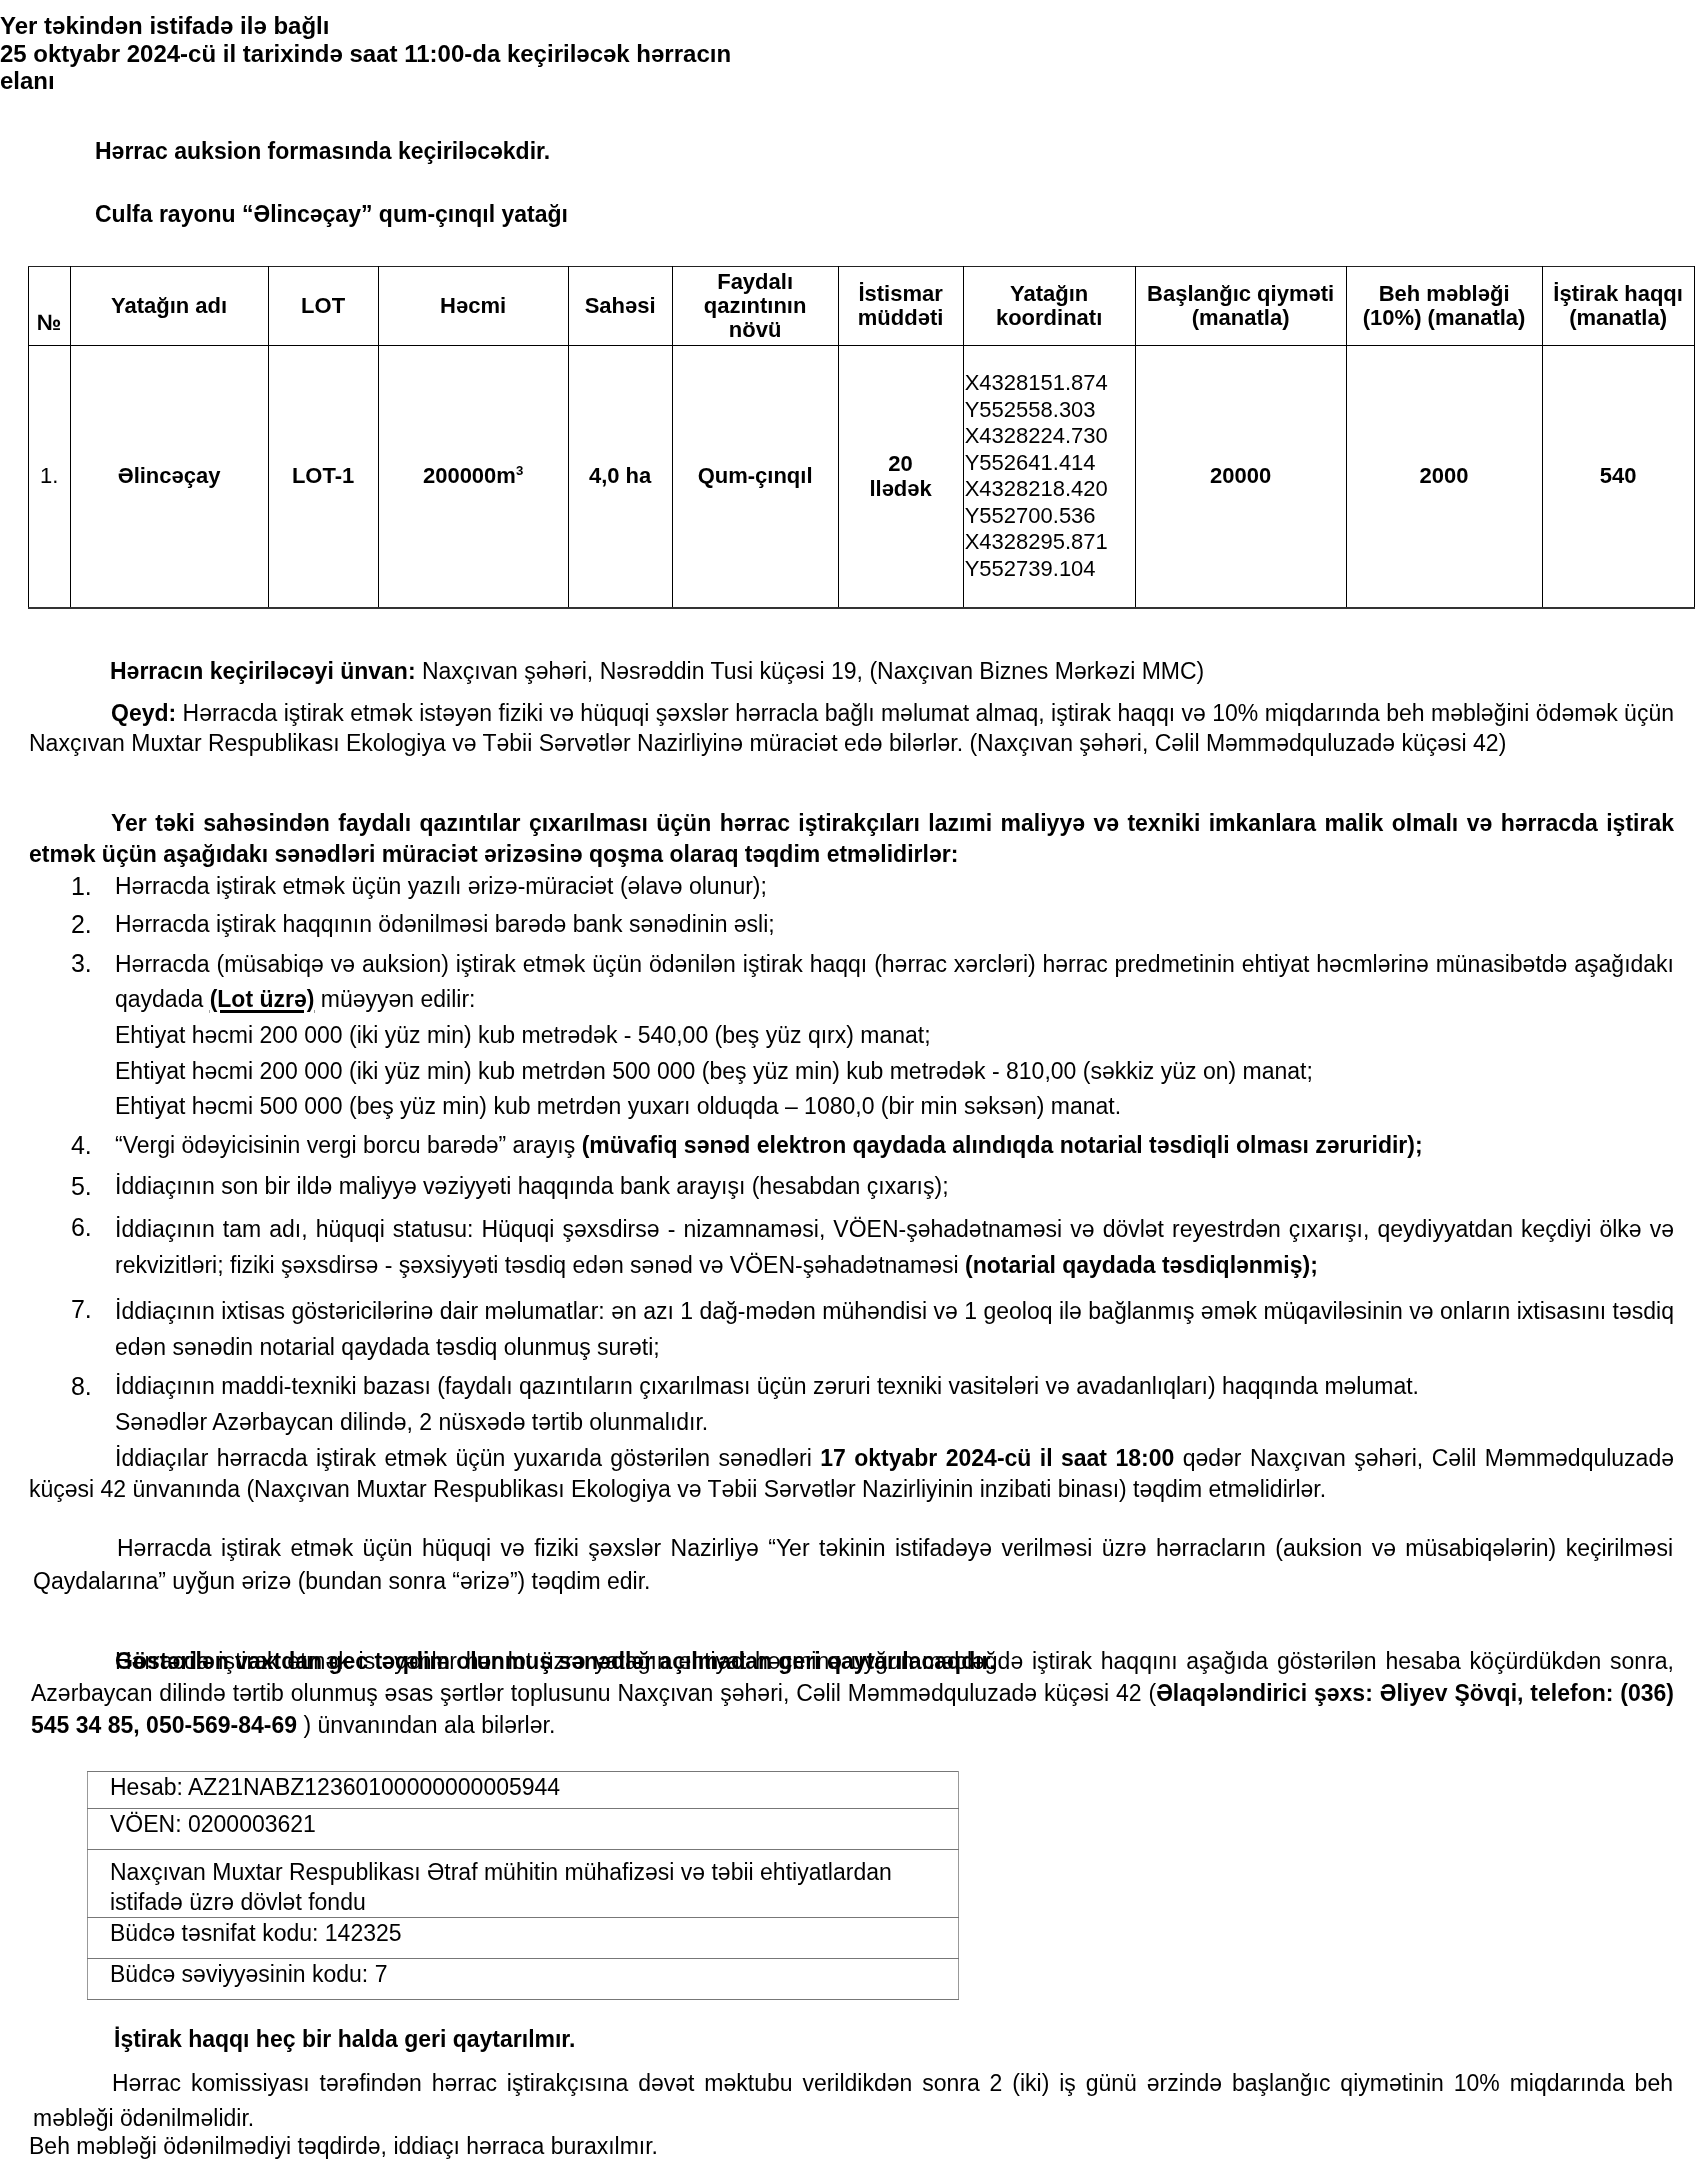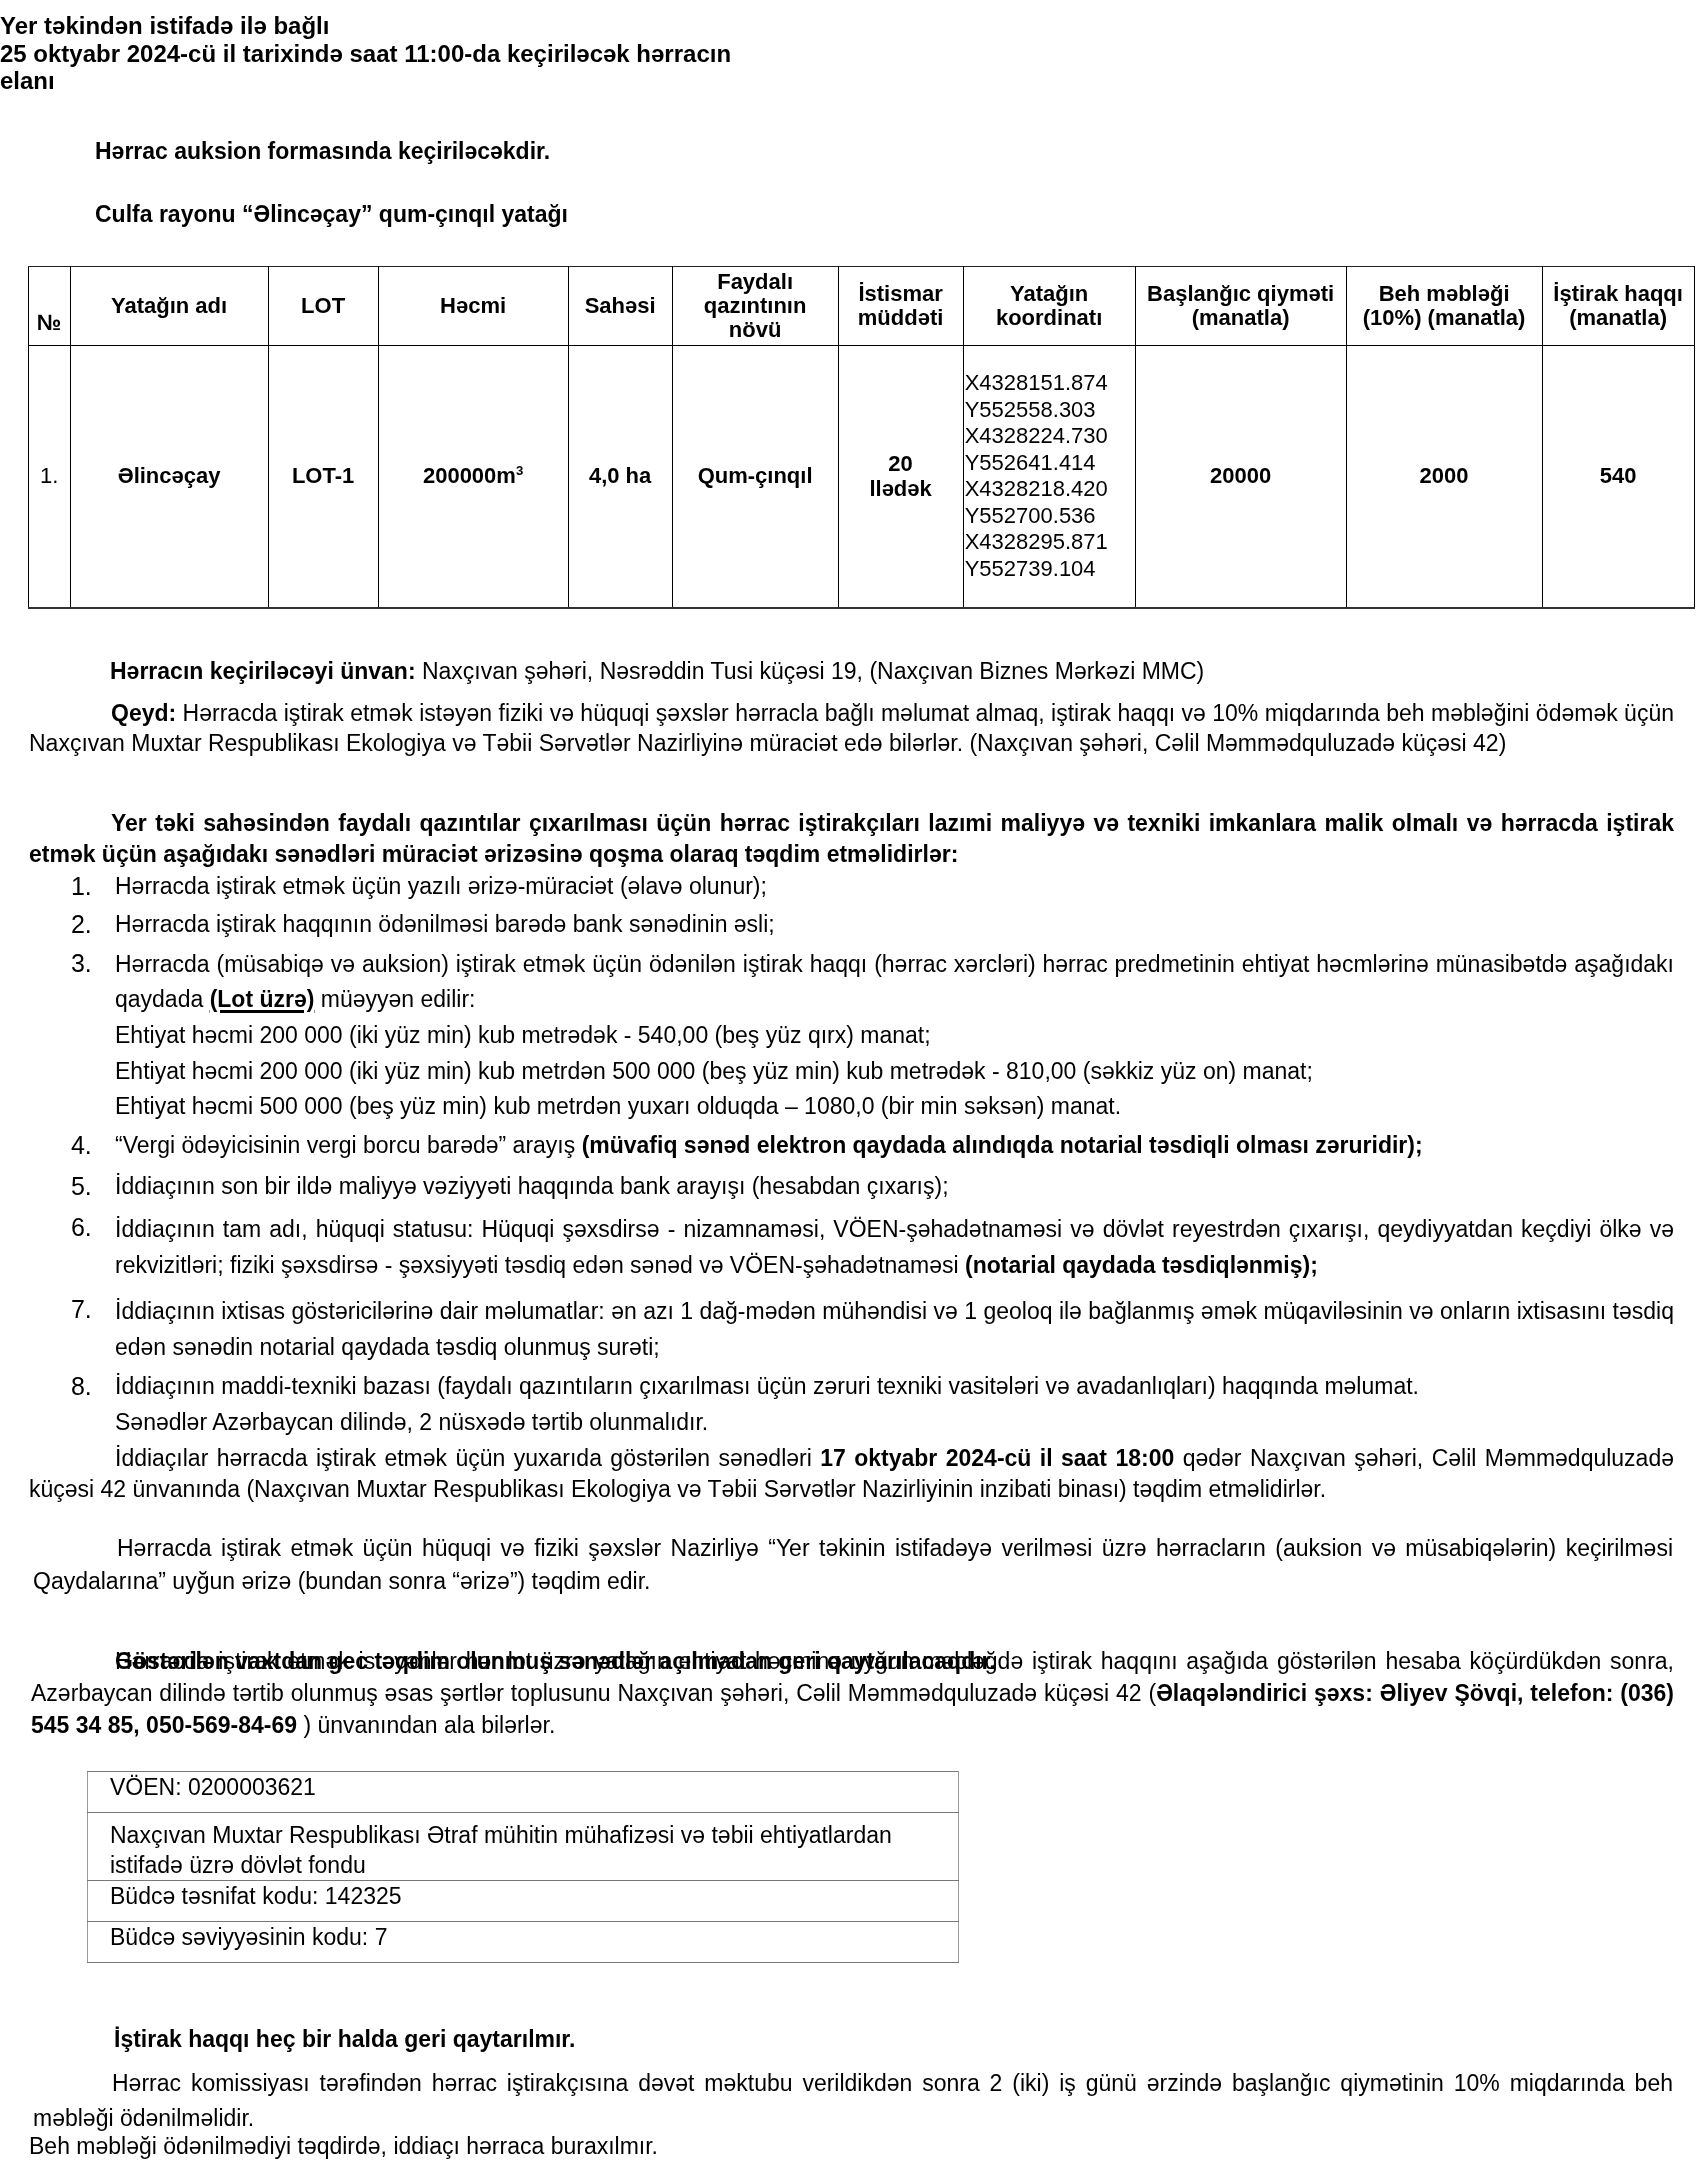--- a/index.html
+++ b/index.html
@@ -174,20 +174,23 @@
 <div class="para" style="top:1532px; left:33px; width:1640px; text-indent:84px; line-height:33px;">Hərracda iştirak etmək üçün hüquqi və fiziki şəxslər Nazirliyə “Yer təkinin istifadəyə verilməsi üzrə hərracların (auksion və müsabiqələrin) keçirilməsi Qaydalarına” uyğun ərizə (bundan sonra “ərizə”) təqdim edir.</div>
 
 <div class="abs b" style="left:115px; top:1608px; font-size:23px;margin-top:40px;">Göstərilən vaxtdan gec təqdim olunmuş sənədlər açılmadan geri qaytarılacaqdır.</div>
 
 <div class="para" style="top:1645px; left:31px; width:1643px; text-indent:84px; line-height:32px;">
   <span>Hərracda iştirak etmək istəyənlər hər lot üzrə yatağın ehtiyat həcminə uyğun məbləğdə iştirak haqqını aşağıda göstərilən hesaba köçürdükdən sonra, Azərbaycan dilində tərtib olunmuş əsas şərtlər toplusunu Naxçıvan şəhəri,  Cəlil Məmmədquluzadə küçəsi 42 (</span><span class="b">Əlaqələndirici şəxs: Əliyev Şövqi, telefon: (036) 545 34 85, 050-569-84-69</span><span> ) ünvanından  ala bilərlər.</span>
 </div>
 
 <table id="bank-box">
   <tbody>
+      <tr style="height:37px;">
+        <td>Hesab: AZ21NABZ12360100000000005944</td>
+      </tr>
   <tr style="height:41px;">
         <td>VÖEN: 0200003621</td>
       </tr>
   <tr style="height:64px;">
         <td style="padding-top:6.6px;">Naxçıvan Muxtar Respublikası Ətraf mühitin mühafizəsi və təbii ehtiyatlardan istifadə üzrə dövlət fondu</td>
       </tr>
   <tr style="height:41px;">
         <td>Büdcə təsnifat kodu: 142325</td>
       </tr>
   <tr style="height:41px;">

